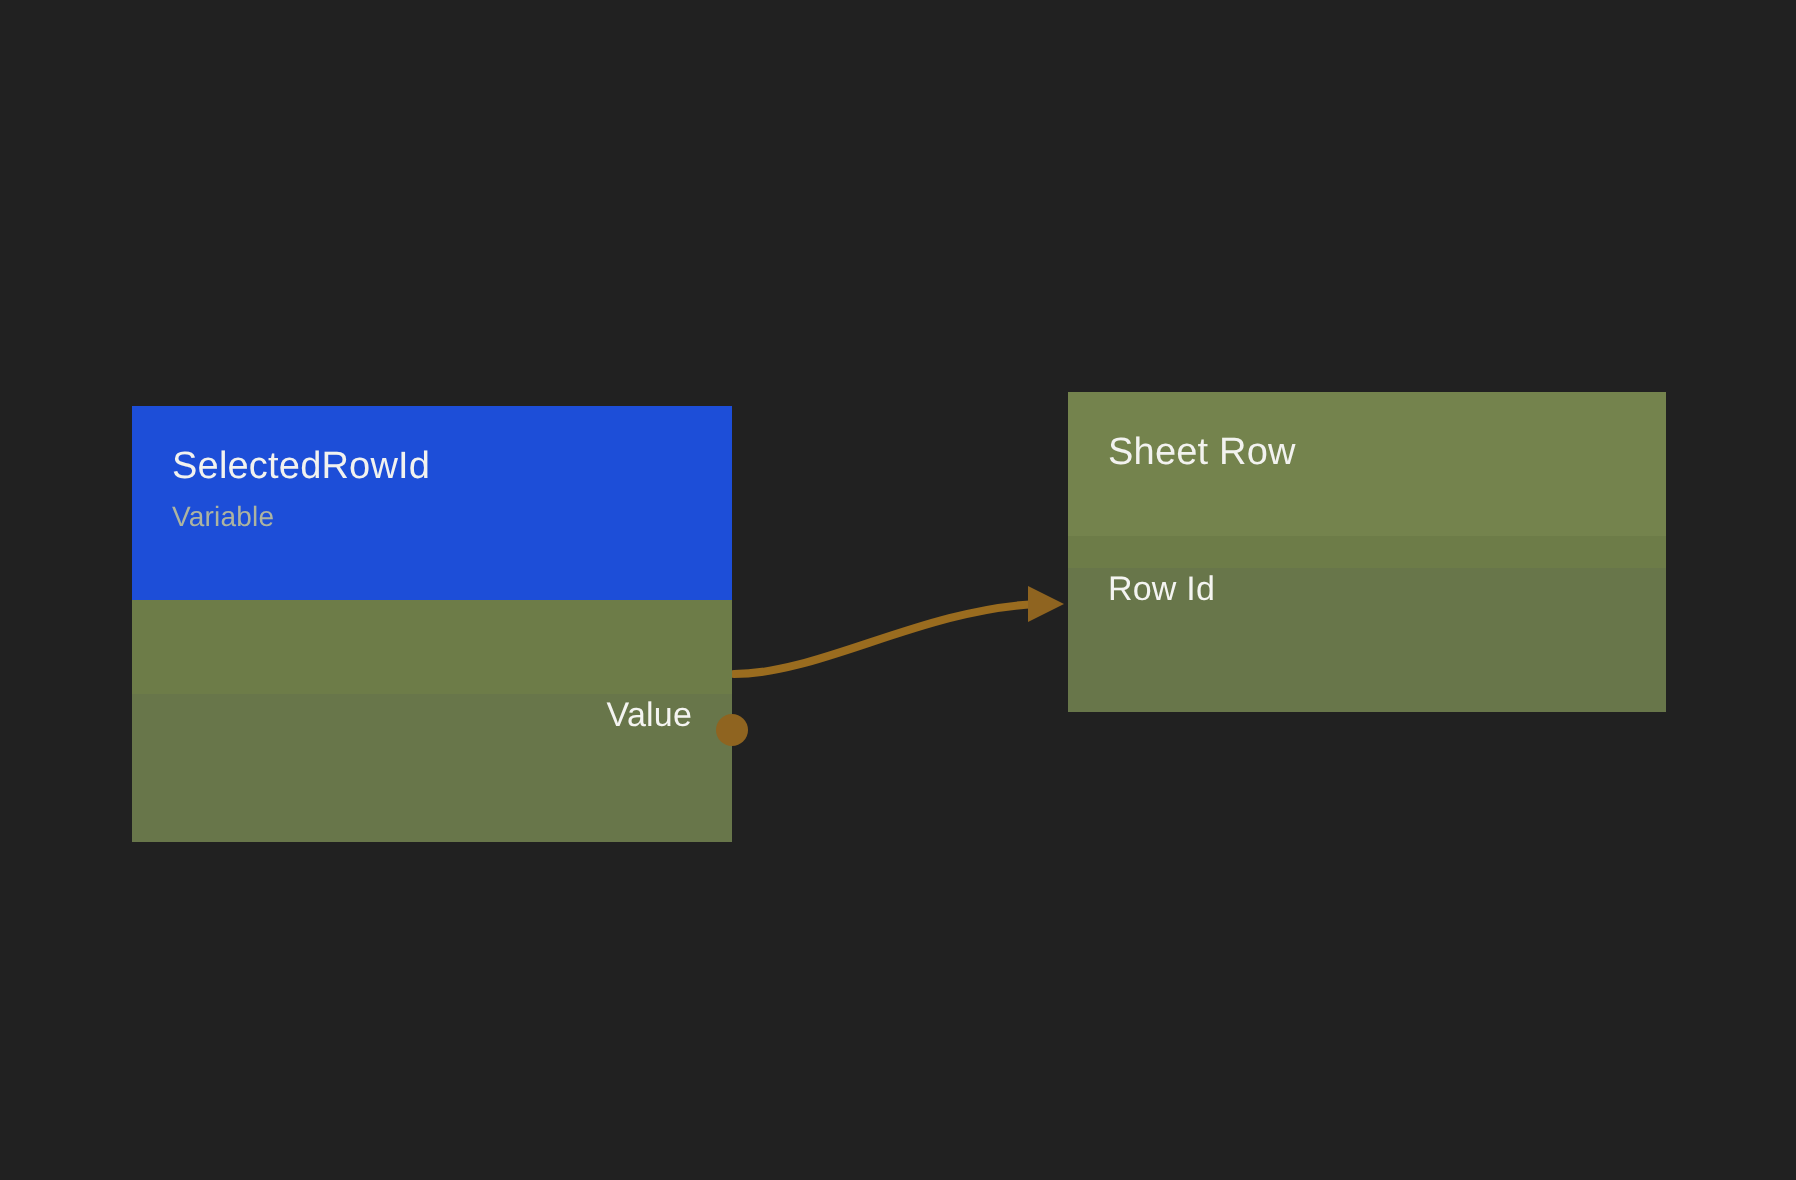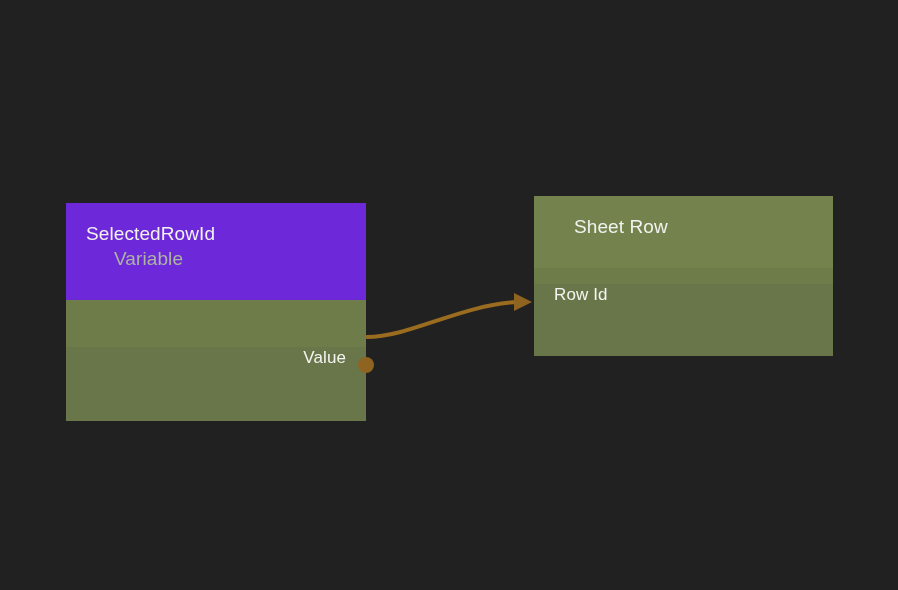--- a/index.html
+++ b/index.html
@@ -51,25 +51,24 @@
   .node-title {
     color: #f2f2ef;
     font-size: 19px;
     line-height: 25px;
     letter-spacing: 0.1px;
     white-space: nowrap;
   }
 
   .node-subtitle {
     color: #adb4a0;
-    font-size: 19px;
+    font-size: 14px;
     line-height: 25px;
     letter-spacing: 0.1px;
     white-space: nowrap;
-    margin-left: 28px;
   }
 
   .node-body {
     position: relative;
     box-sizing: border-box;
     background: #68764a;
   }
 
   
   .port-row {
@@ -128,37 +127,37 @@
 <body>
 
 <div id="canvas" style="background: rgb(33, 33, 33);">
 
   <svg id="wire-layer" viewBox="0 0 898 590" width="898" height="590">
     <path id="wire-0" fill="none" stroke="#9a6c1f" stroke-width="4" stroke-linecap="round" d="M 367 337 C 410 337 460 305 518 302"></path>
   </svg>
 
   <div class="node" style="left:66px; top:203px; width:300px; height:171px;">
 
-    <div class="node-header" style="height: 97px; background: #6d28d9;">
+    <div class="node-header" style="height: 97px; background: #1d4ed8;">
       <div class="node-title" style="color: rgb(242, 242, 239);">SelectedRowId</div>
       <div class="node-subtitle" style="color: rgb(173, 180, 160);">Variable</div>
     </div>
 
     <div class="node-body" style="height: 74px; background: rgb(104, 118, 74); margin-top: 47px;">
       <div class="port-row out" style="margin-top:16px;">
         <span class="port-label" style="color: rgb(244, 244, 241);">Value</span>
         <span class="port-dot out-dot" style="background: rgb(143, 100, 32);"></span>
       </div>
     </div>
   </div>
 
   <div class="node" style="left:534px; top:196px; width:299px; height:144px;">
 
     <div class="node-header" style="height: 72px; background: rgb(116, 131, 77);">
-      <div class="node-title" style="color: rgb(242, 242, 239); margin-left: 20px;">Sheet Row</div>
+      <div class="node-title" style="color: rgb(242, 242, 239);">Sheet Row</div>
     </div>
 
     <div class="node-body" style="height: 72px; background: rgb(104, 118, 74);">
       <div class="port-row in" style="margin-top:16px;">
         <span class="port-arrow" style="border-left-color: rgb(143, 100, 32);"></span>
         <span class="port-label" style="color: rgb(244, 244, 241);">Row Id</span>
       </div>
     </div>
   </div>
 

